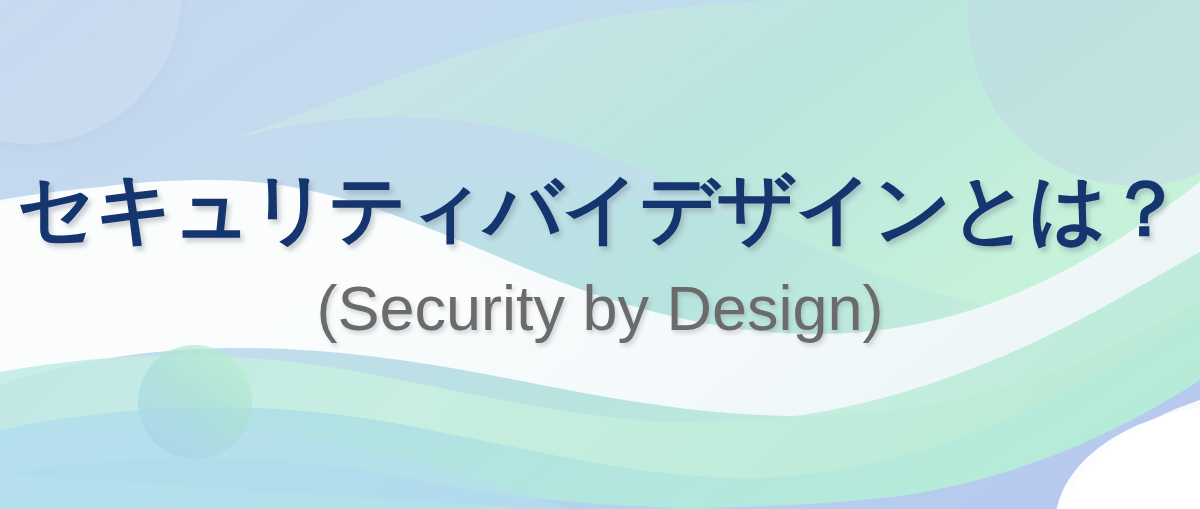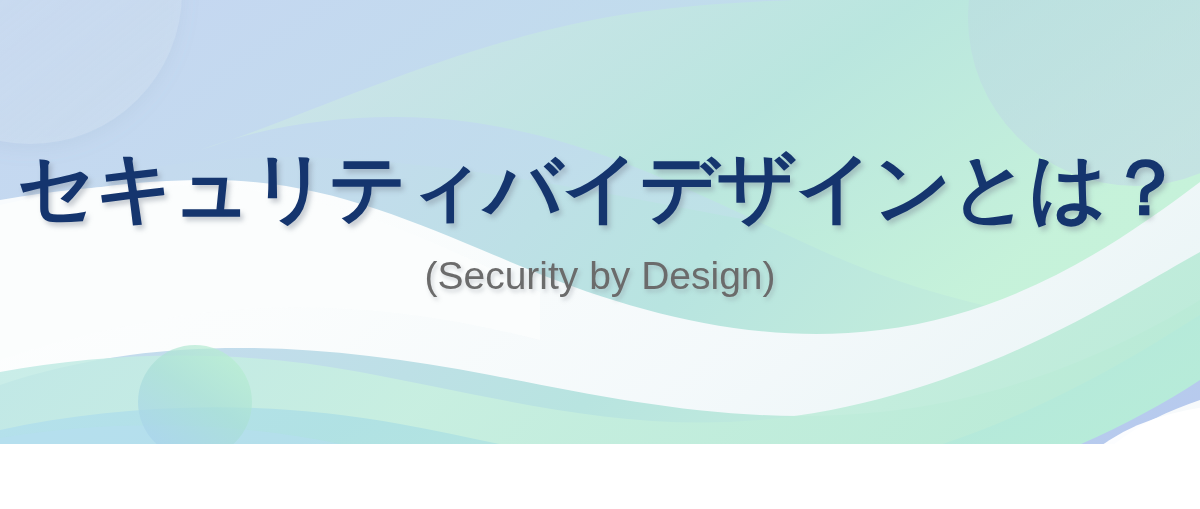--- a/index.html
+++ b/index.html
@@ -6,21 +6,21 @@
     margin: 0;
     padding: 0;
     background: #ffffff;
   }
   body {
     font-family: "Liberation Sans", "DejaVu Sans", sans-serif;
   }
   .banner {
     position: relative;
     width: 1200px;
-    height: 444px;
+    height: 509px;
     overflow: hidden;
     background: #86efac;
   }
   .bg-svg {
     position: absolute;
     inset: 0;
     width: 1200px;
     height: 509px;
     display: block;
   }
@@ -41,21 +41,21 @@
     line-height: 1.0;
     letter-spacing: -1px;
     color: #15356e;
     text-shadow: 3px 4px 5px rgba(120,130,145,0.40);
     white-space: nowrap;
   }
   .subtitle {
     margin: 30px 0 0 0;
     font-family: "Liberation Sans", "DejaVu Sans", sans-serif;
     font-weight: 400;
-    font-size: 39px;
+    font-size: 63px;
     line-height: 1.0;
     color: #6b6b6b;
     text-shadow: 2px 3px 4px rgba(130,135,145,0.35);
     white-space: nowrap;
   }
 </style>
 </head>
 <body>
 
 <div class="banner">

